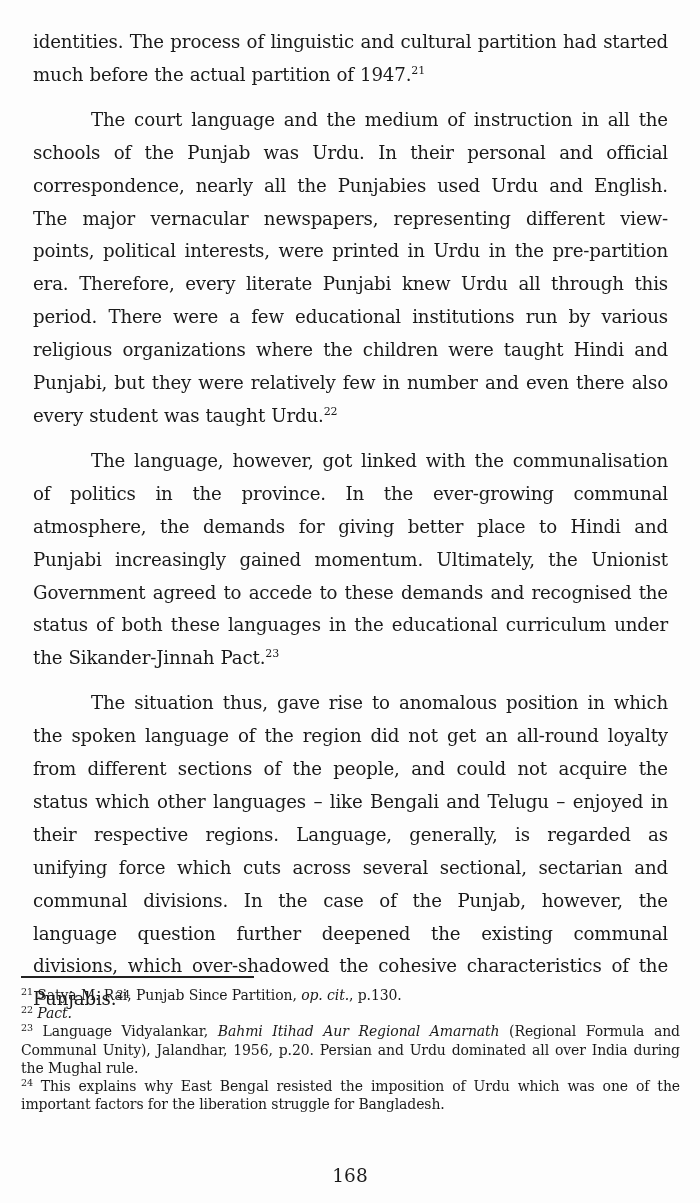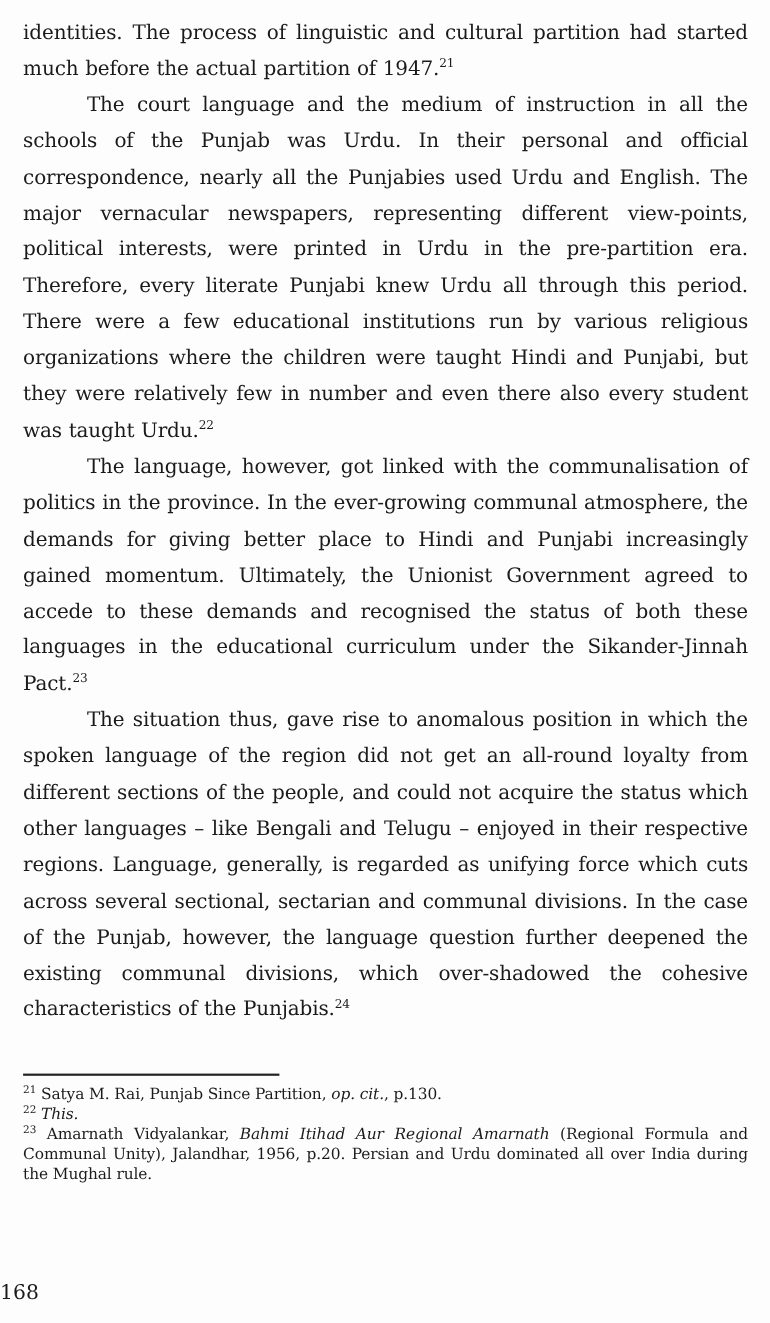--- a/index.html
+++ b/index.html
@@ -4,49 +4,50 @@
 <style>
   html, body { margin: 0; padding: 0; }
   body {
     width: 700px; height: 1203px; overflow: hidden;
     background: #fdfdfd; color: #1a1a1a;
     font-family: "DejaVu Serif", "Liberation Serif", serif;
     position: relative;
   }
   .page { position: absolute; left: 21px; top: 14px; width: 659px; }
   .body-text p {
-    margin: 0; font-size: 18.2px; line-height: 32.9px;
+    margin: 12px; font-size: 18.2px; line-height: 32.9px;
     text-align: justify; letter-spacing: -0.15px;
     word-spacing: 0.5px;
   }
   .body-text p.indent { text-indent: 58px; }
   sup { font-size: 11px; vertical-align: 0; position: relative; top: -7px; line-height: 0; }
   .rule {
     position: absolute; left: 21px; top: 976px; width: 233px; height: 1.5px; background: #222;
   }
   .footnotes { position: absolute; left: 21px; top: 986px; width: 659px; }
   .fn { font-size: 14px; line-height: 18.2px; text-align: justify; margin: 0; letter-spacing: -0.1px; }
   .fn sup { font-size: 9.5px; top: -5px; }
   .fn i { }
   .page-number {
-    position: absolute; top: 1165px; left: 0; width: 700px; 
+    position: absolute; top: 1165px; left: 0; width: 700px; text-align: center;
     font-size: 18.5px;
   }
 </style>
 </head>
 <body>
 
 <div class="page body-text">
   <p><span>identities. The process of linguistic and cultural partition had started much before the actual partition of 1947.</span><sup>21</sup></p>
   <p class="indent"><span>The court language and the medium of instruction in all the schools of the Punjab was Urdu. In their personal and official correspondence, nearly all the Punjabies used Urdu and English. The major vernacular newspapers, representing different view-points, political interests, were printed in Urdu in the pre-partition era. Therefore, every literate Punjabi knew Urdu all through this period. There were a few educational institutions run by various religious organizations where the children were taught Hindi and Punjabi, but they were relatively few in number and even there also every student was taught Urdu.</span><sup>22</sup></p>
   <p class="indent"><span>The language, however, got linked with the communalisation of politics in the province. In the ever-growing communal atmosphere, the demands for giving better place to Hindi and Punjabi increasingly gained momentum. Ultimately, the Unionist Government agreed to accede to these demands and recognised the status of both these languages in the educational curriculum under the Sikander-Jinnah Pact.</span><sup>23</sup></p>
   <p class="indent"><span>The situation thus, gave rise to anomalous position in which the spoken language of the region did not get an all-round loyalty from different sections of the people, and could not acquire the status which other languages – like Bengali and Telugu – enjoyed in their respective regions. Language, generally, is regarded as unifying force which cuts across several sectional, sectarian and communal divisions. In the case of the Punjab, however, the language question further deepened the existing communal divisions, which over-shadowed the cohesive characteristics of the Punjabis.</span><sup>24</sup></p>
 </div>
 
 <div class="rule"></div>
 
 <div class="footnotes">
   <p class="fn"><sup>21</sup> <span>Satya M. Rai, Punjab Since Partition, </span><i>op. cit.</i><span>, p.130.</span></p>
-  <p class="fn"><sup>22</sup> <span></span><i>This.</i><span></span></p>
-  <p class="fn"><sup>23</sup> <span>Amarnath Vidyalankar, </span><i>Bahmi Itihad Aur Regional Amarnath</i><span> (Regional Formula and Communal Unity), Jalandhar, 1956, p.20. Persian and Urdu dominated all over India during the Mughal rule.</span></p>
+  <p class="fn"><sup>22</sup> <span></span><i>Pact.</i><span></span></p>
+  <p class="fn"><sup>23</sup> <span>Language Vidyalankar, </span><i>Bahmi Itihad Aur Regional Amarnath</i><span> (Regional Formula and Communal Unity), Jalandhar, 1956, p.20. Persian and Urdu dominated all over India during the Mughal rule.</span></p>
+  <p class="fn"><sup>24</sup> <span>This explains why East Bengal resisted the imposition of Urdu which was one of the important factors for the liberation struggle for Bangladesh.</span><i></i><span></span></p>
 </div>
 
 <div class="page-number">168</div>
 
 </body></html>

